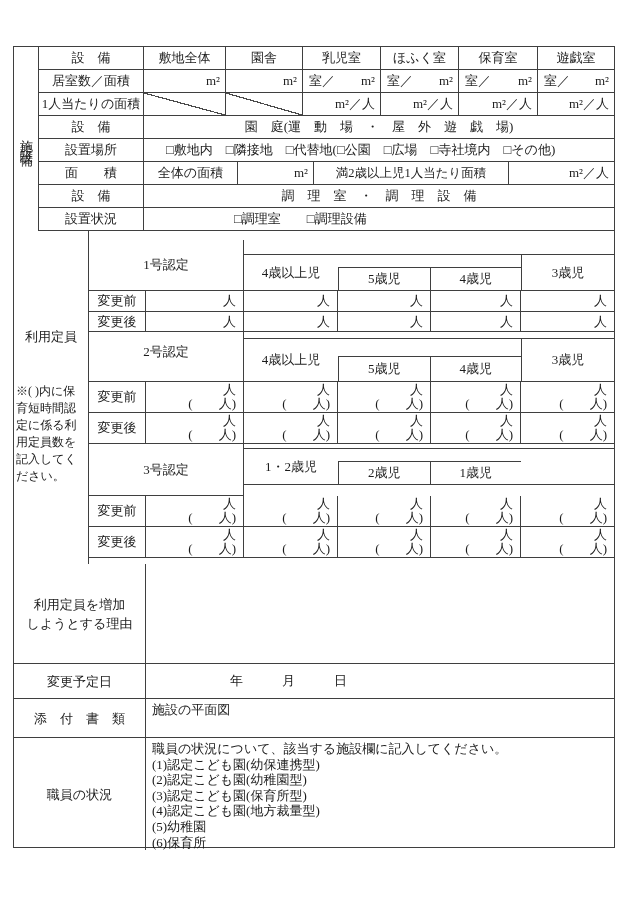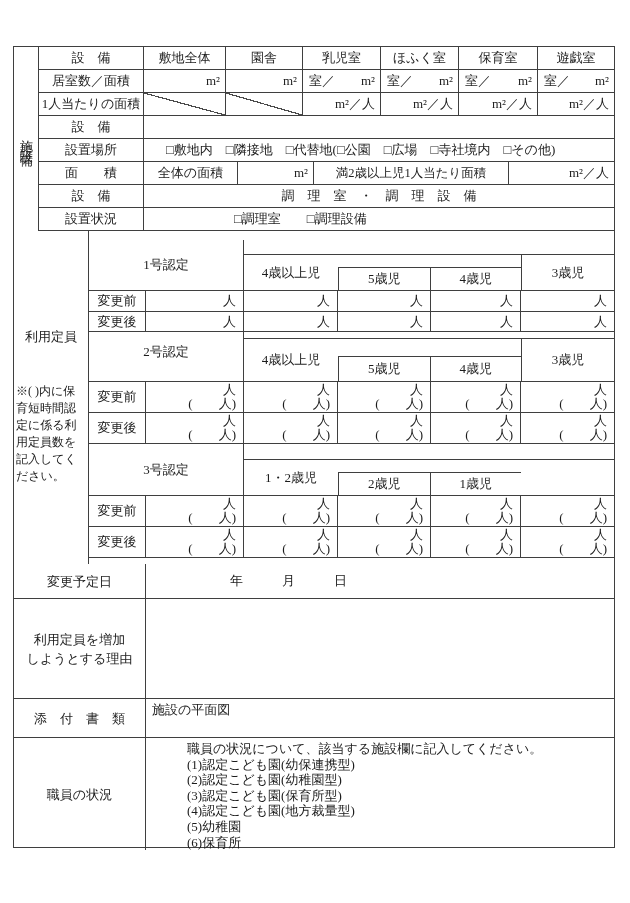--- a/index.html
+++ b/index.html
@@ -42,21 +42,21 @@
   .pc { border-right:1px solid var(--bc); display:flex; flex-direction:column; justify-content:center; text-align:right; padding:0 7px; line-height:14px; }
   .pc.last { flex:1; border-right:none; }
   .c1{width:98px}.c2{width:94px}.c3{width:93px}.c4{width:90px}
   
   .rowC { display:flex; border-bottom:1px solid var(--bc); }
   .rowC.last { border-bottom:none; }
   .labC { width:132px; border-right:1px solid var(--bc); display:flex; flex-direction:column; align-items:center; justify-content:center; text-align:center; line-height:19px; }
   .cont { flex:1; }
   #dateVal { line-height:34px; padding-left:84px; }
   #attachLines { padding:2px 0 0 6px; line-height:17px; }
-  #staffLines { padding:3px 0 0 6px; line-height:15.6px;margin-left:35px; }
+  #staffLines { padding:3px 0 0 6px; line-height:15.6px; }
 </style>
 </head>
 <body>
 
 <div id="sheet">
   <div id="tbl">
 
     <div id="secA">
       <div class="sideV">
         <div class="vtxt">施設設備</div>
@@ -112,20 +112,21 @@
           <div class="re br" style="width:79px">
               <span>m²／人</span>
             </div>
           <div class="re" style="flex:1">
               <span>m²／人</span>
             </div>
         </div>
 
         <div class="rowA">
           <div class="lab">設　備</div>
+          <div class="wide c">園　庭(運　動　場　・　屋　外　遊　戯　場)</div>
         </div>
 
         <div class="rowA">
           <div class="lab">設置場所</div>
           <div class="wide" style="padding-left:22px">□敷地内　□隣接地　□代替地(□公園　□広場　□寺社境内　□その他)</div>
         </div>
 
         <div class="rowA">
           <div class="lab">面　　積</div>
           <div class="c br" style="width:94px">全体の面積</div>
@@ -264,21 +265,21 @@
               </div>
             <div class="pc last">
                 <div>人</div>
                 <div>(　　人)</div>
               </div>
           </div>
         </div>
 
         <div class="blk" style="top:213px; height:114px">
           <div class="nintei" style="height:52px">3号認定</div>
-          <div class="hdrbox" style="top:15px; height:37px">
+          <div class="hdrbox" style="top:4px; height:37px">
             <div class="hA">1・2歳児</div>
             <div class="hmid">
               <div class="hstrip" style="height:13px"></div>
               <div class="hsub">
                 <div class="h5">2歳児</div>
                 <div class="h4">1歳児</div>
               </div>
             </div>
           </div>
           <div class="brow" style="top:52px; height:31px">
@@ -325,33 +326,33 @@
             <div class="pc last">
                 <div>人</div>
                 <div>(　　人)</div>
               </div>
           </div>
         </div>
 
       </div>
     </div>
 
+    <div class="rowC" style="height:100px">
+      <div class="labC">
+        <div>利用定員を増加</div>
+        <div>しようとする理由</div>
+      </div>
+      <div class="cont"></div>
+    </div>
+
     <div class="rowC" style="height:35px">
       <div class="labC">変更予定日</div>
       <div class="cont">
         <div id="dateVal">年　　　月　　　日</div>
       </div>
-    </div>
-
-    <div class="rowC" style="height:100px">
-      <div class="labC">
-        <div>利用定員を増加</div>
-        <div>しようとする理由</div>
-      </div>
-      <div class="cont"></div>
     </div>
 
     <div class="rowC" style="height:39px">
       <div class="labC">添　付　書　類</div>
       <div class="cont">
         <div id="attachLines">
           <div>施設の平面図</div>
         </div>
       </div>
     </div>

